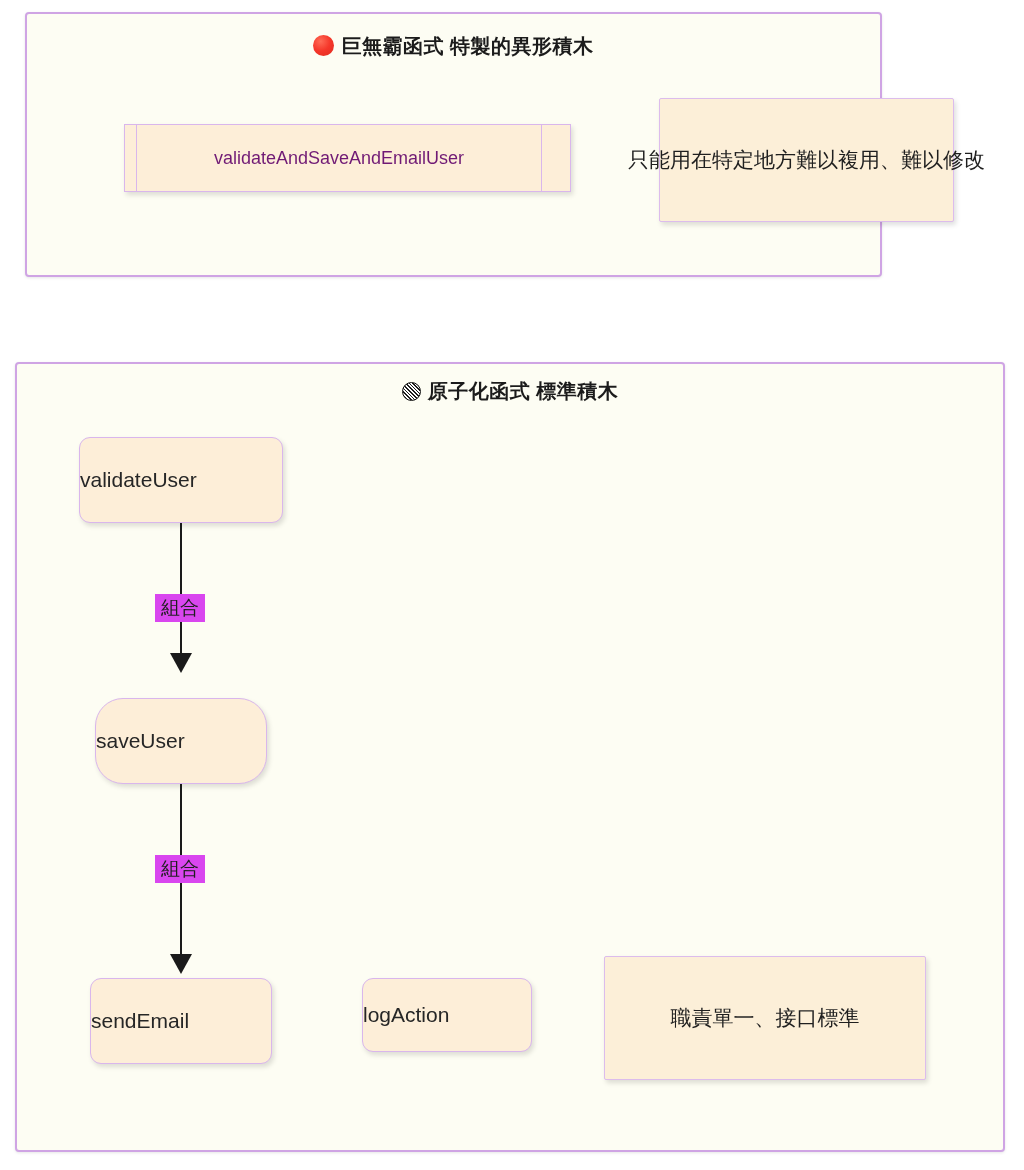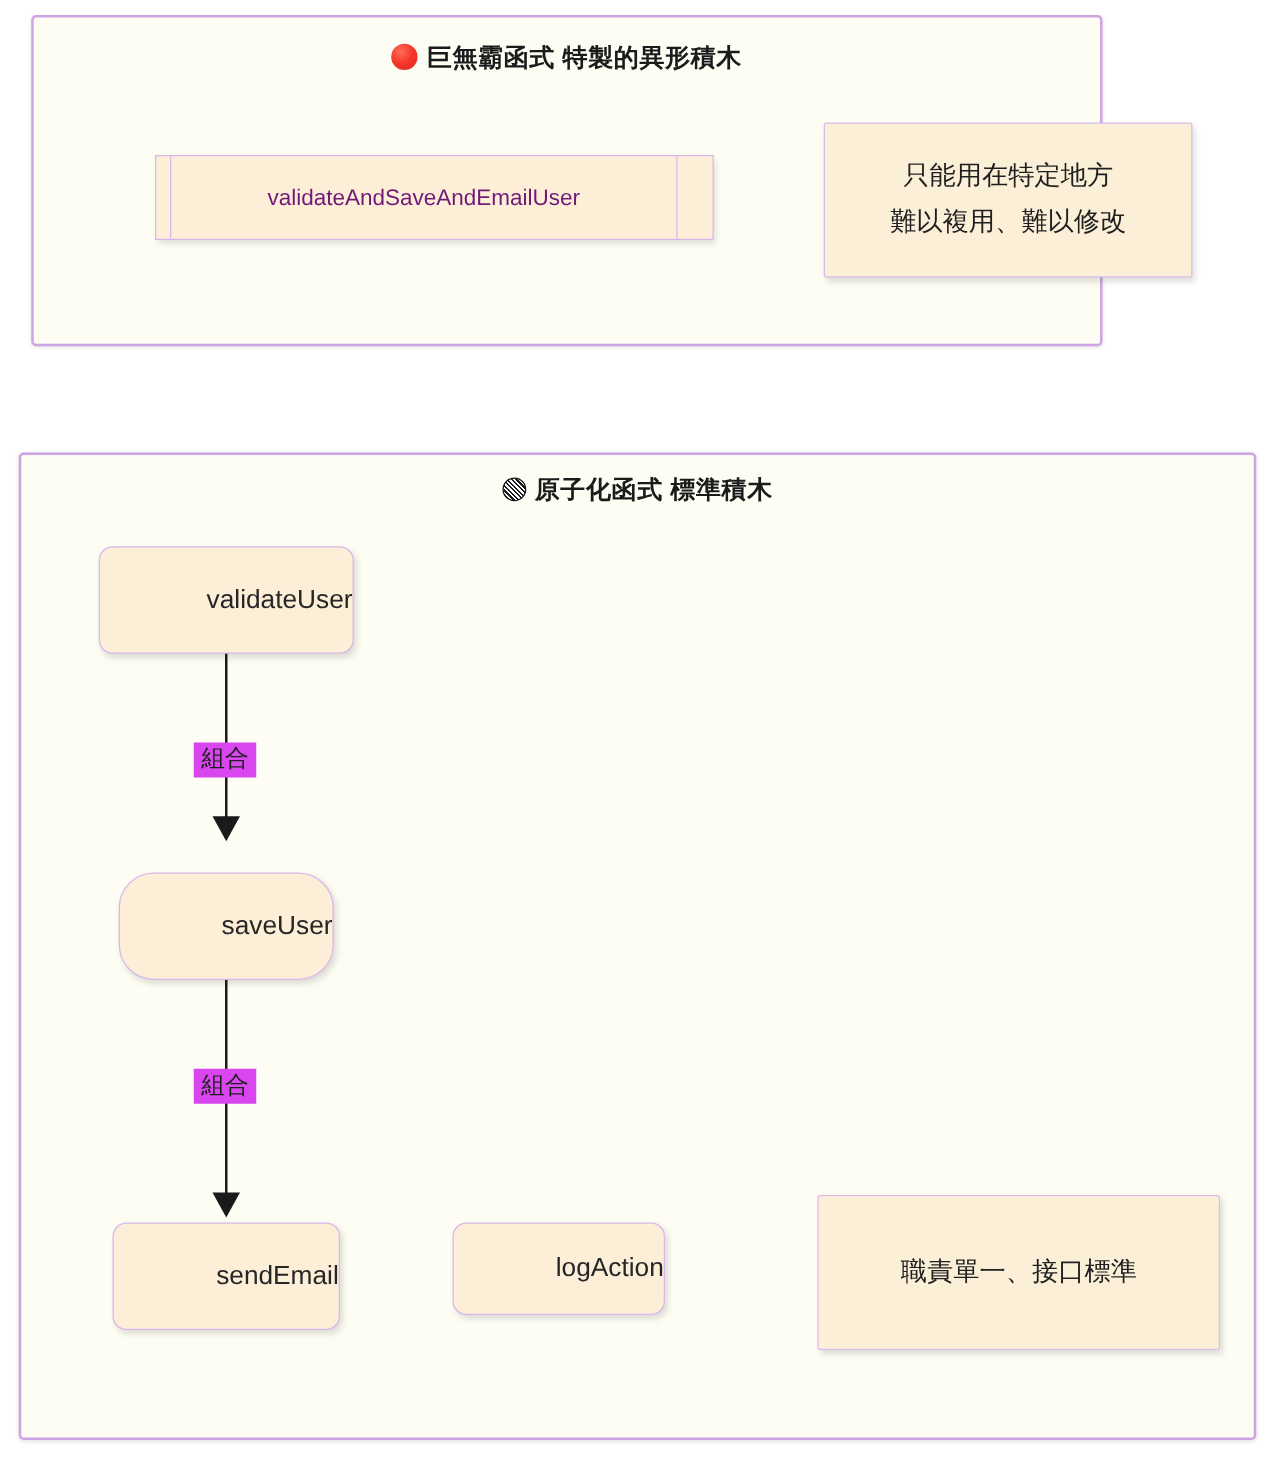--- a/index.html
+++ b/index.html
@@ -84,21 +84,21 @@
   
   .node {
     position: absolute;
     box-sizing: border-box;
     background: #fdeed8;
     border: 1.6px solid #d9b6ec;
     color: #262626;
     font-size: 21px;
     display: flex;
     align-items: center;
-    justify-content: flex-end;
+    justify-content: flex-start;
     text-align: center;
     box-shadow: 2px 3px 5px rgba(0,0,0,0.13);
   }
   .node.rounded { border-radius: 11px; }
 
   
   .node-subroutine {
     position: absolute;
     box-sizing: border-box;
     background: #fdeed8;
@@ -165,35 +165,35 @@
 
   
   .note {
     position: absolute;
     box-sizing: border-box;
     background: #fcefd8;
     border: 1.6px solid #dcbcec;
     border-radius: 2px;
     box-shadow: 2px 3px 5px rgba(0,0,0,0.13);
     display: flex;
-    flex-direction: column;
+    flex-direction: row;
     align-items: center;
     justify-content: center;
     color: #1f1f1f;
     font-size: 21px;
     line-height: 1.75;
   }
   #note-bad {
     left: 632px;
     top: 84px;
     width: 295px;
     height: 124px;
   }
   #note-good {
-    left: 654px;
+    left: 604px;
     top: 956px;
     width: 322px;
     height: 124px;
   }
   .note-line { white-space: nowrap; }
 
   
   .edge-line {
     position: absolute;
     width: 2px;

